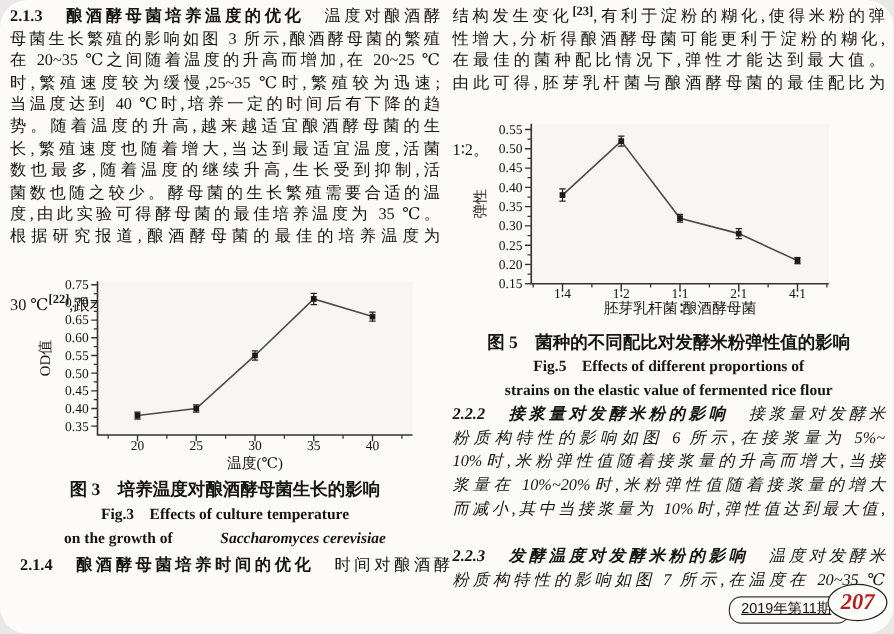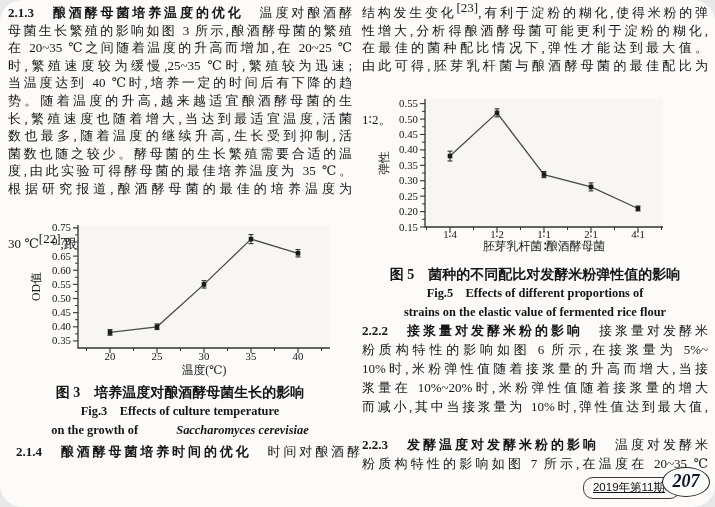--- a/index.html
+++ b/index.html
@@ -1,37 +1,37 @@
 <!DOCTYPE html>
 <html><head>
 <meta charset="utf-8">
 <style>
   html,body{margin:0;padding:0;background:#e8e8e8;}
   .page{position:relative;width:715px;height:507px;background:#fcfbf9;overflow:hidden;
         font-family:"Liberation Serif","DejaVu Serif",serif;color:#151515;border-radius:22px;}
   .block{position:absolute;}
   .para{font-size:13px;line-height:17.6px;}
-  .lh19{line-height:18.9px;}
+  .lh19{line-height:18.9px;font-style:italic;}
   .tline{text-align:justify;text-align-last:justify;}
   .tline.noj{text-align-last:left;margin-top:37px;}
   .caption .tline{text-align:center;text-align-last:center;}
   .b{font-weight:bold;}
   .i{font-style:italic;margin-left:35px;}
-  sup{font-size:13px;line-height:0;}
+  sup{font-size:10px;line-height:0;font-weight:bold;}
   .caption{font-size:12.4px;line-height:19.2px;}
   .caption .cn{font-size:14px;}
   .chart svg text{font-size:10.8px;fill:#141414;font-family:"Liberation Serif","DejaVu Serif",serif;}
   .chart svg text.axlabel{font-size:11.8px;}
   .footer{position:absolute;left:552px;top:466px;width:158px;height:36px;}
   .issue-box{position:absolute;right:30px;top:11px;height:20px;line-height:19px;
         border:1.2px solid #3a3a3a;border-radius:10px;padding:0 14px 0 9px;font-size:11.5px;
         font-family:"Liberation Sans","DejaVu Sans",sans-serif;background:#fcfbf9;color:#111;text-decoration:underline;}
   .pagenum{position:absolute;right:0;top:1px;width:46px;height:28px;border:1.6px solid #222;
         border-radius:50%;background:#fdfdfc;text-align:center;font-weight:bold;font-style:italic;
-        font-size:18px;line-height:26px;color:#0f172a;}
+        font-size:18px;line-height:26px;color:#b91c1c;}
 </style>
 </head>
 <body>
 
 <div class="page">
 
   <div class="block para" style="left:8px;top:4px;width:344px;">
       <div class="tline"><span class="b">2.1.3　酿酒酵母菌培养温度的优化</span><span>　温度对酿酒酵</span></div>
       <div class="tline"><span>母菌生长繁殖的影响如图 3 所示,酿酒酵母菌的繁殖</span></div>
       <div class="tline"><span>在 20~35 ℃之间随着温度的升高而增加,在 20~25 ℃</span></div>

